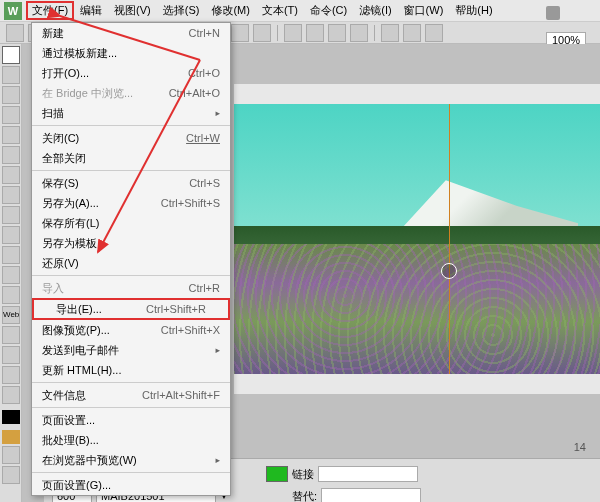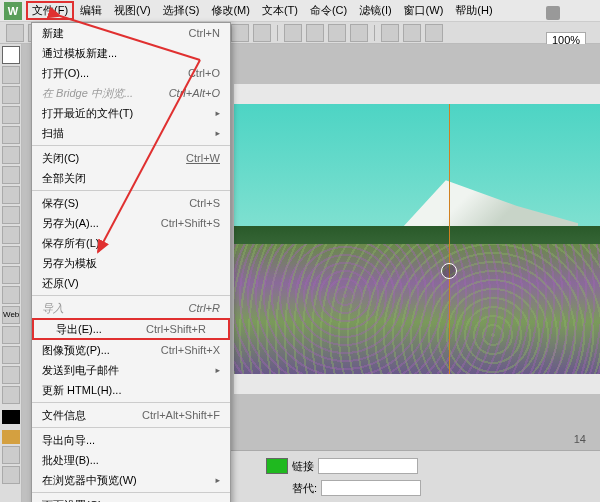--- a/index.html
+++ b/index.html
@@ -25,26 +25,26 @@
 .photo { position: absolute; left: 0; top: 20px; width: 100%; height: 270px; overflow: hidden; }
 .sky { position: absolute; top: 0; left: 0; right: 0; height: 45%; background: linear-gradient(#4dd4c4, #7ee0d0); }
 .mtn { position: absolute; top: 25%; left: 38%; width: 55%; height: 32%; background: linear-gradient(135deg, #f0f4f0 40%, #c8d4c8 60%); clip-path: polygon(0 100%, 35% 10%, 70% 40%, 100% 60%, 100% 100%); }
 .trees { position: absolute; top: 45%; left: 0; right: 0; height: 10%; background: linear-gradient(#2a5a2a, #3a6a3a); }
 .field { position: absolute; top: 52%; left: 0; right: 0; bottom: 0; background: linear-gradient(#6a8a4a 0%, #8a6a9a 30%, #7a9a5a 60%, #6a5a8a 100%); }
 .field::after { content: ""; position: absolute; inset: 0; background: repeating-radial-gradient(circle at 30% 40%, rgba(160,100,180,.4) 0 2px, transparent 2px 8px), repeating-radial-gradient(circle at 70% 70%, rgba(140,180,100,.4) 0 2px, transparent 2px 9px); }
 .guide-v { position: absolute; top: 0; bottom: 0; left: 58%; width: 1px; background: #d08020; }
 .marker { position: absolute; top: 62%; left: 58%; width: 16px; height: 16px; border: 1px solid #fff; border-radius: 50%; transform: translate(-50%, -50%); background: rgba(0,0,0,.2); }
 .dropdown { position: absolute; left: 31px; top: 22px; width: 200px; background: #f4f4f4; border: 1px solid #999; box-shadow: 2px 2px 6px rgba(0,0,0,.3); z-index: 10; }
 .dropdown .row { display: flex; justify-content: space-between; align-items: center; height: 20px; padding: 0 10px; }
-.dropdown .row.dis { color: #999; font-style: italic; }
+.dropdown .row.dis { color: #999; }
 .dropdown .row.hi { border: 2px solid #e03030; height: 22px; padding: 0 22px; }
 .dropdown hr { border: none; border-top: 1px solid #ccc; margin: 2px 0; }
 .dropdown .sub::after { content: "▸"; font-size: 9px; color: #666; }
 .arrow { position: absolute; z-index: 20; pointer-events: none; }
-.bot { position: absolute; bottom: 0; left: 22px; right: 0; height: 52px; background: #dcdcdc; border-top: 1px solid #aaa; padding: 4px 8px; }
+.bot { position: absolute; bottom: 0; left: 22px; right: 0; height: 44px; background: #dcdcdc; border-top: 1px solid #aaa; padding: 4px 8px; }
 .bot .r { display: flex; align-items: center; gap: 4px; height: 22px; }
 .bot .inp { height: 16px; border: 1px solid #aaa; background: #fff; padding: 0 4px; }
 .bot .sw { width: 22px; height: 16px; border: 1px solid #666; }
 .bot .num { position: absolute; right: 14px; top: -18px; color: #555; }
 </style>
 </head>
 <body>
 
 <div class="menubar">
   <div class="logo">W</div>
@@ -162,24 +162,20 @@
     </div>
     <div class="row">
       <span>打开(O)...</span>
       <span style="color: rgb(102, 102, 102);">Ctrl+O</span>
     </div>
     <div class="row dis">
       <span>在 Bridge 中浏览...</span>
       <span style="color: rgb(102, 102, 102);">Ctrl+Alt+O</span>
     </div>
     <div class="row sub">
-      <span>打开最近的文件(T)</span>
-      <span style="color: rgb(102, 102, 102);"></span>
-    </div>
-    <div class="row sub">
       <span>扫描</span>
       <span style="color: rgb(102, 102, 102);"></span>
     </div>
     <hr>
     <div class="row">
       <span>关闭(C)</span>
       <span style="color: rgb(102, 102, 102); text-decoration: underline;">Ctrl+W</span>
     </div>
     <div class="row">
       <span>全部关闭</span>
@@ -227,21 +223,21 @@
       <span>更新 HTML(H)...</span>
       <span style="color: rgb(102, 102, 102);"></span>
     </div>
     <hr>
     <div class="row">
       <span>文件信息</span>
       <span style="color: rgb(102, 102, 102);">Ctrl+Alt+Shift+F</span>
     </div>
     <hr>
     <div class="row">
-      <span>导出向导...</span>
+      <span>页面设置...</span>
       <span style="color: rgb(102, 102, 102);"></span>
     </div>
     <div class="row">
       <span>批处理(B)...</span>
       <span style="color: rgb(102, 102, 102);"></span>
     </div>
     <div class="row sub">
       <span>在浏览器中预览(W)</span>
       <span style="color: rgb(102, 102, 102);"></span>
     </div>

